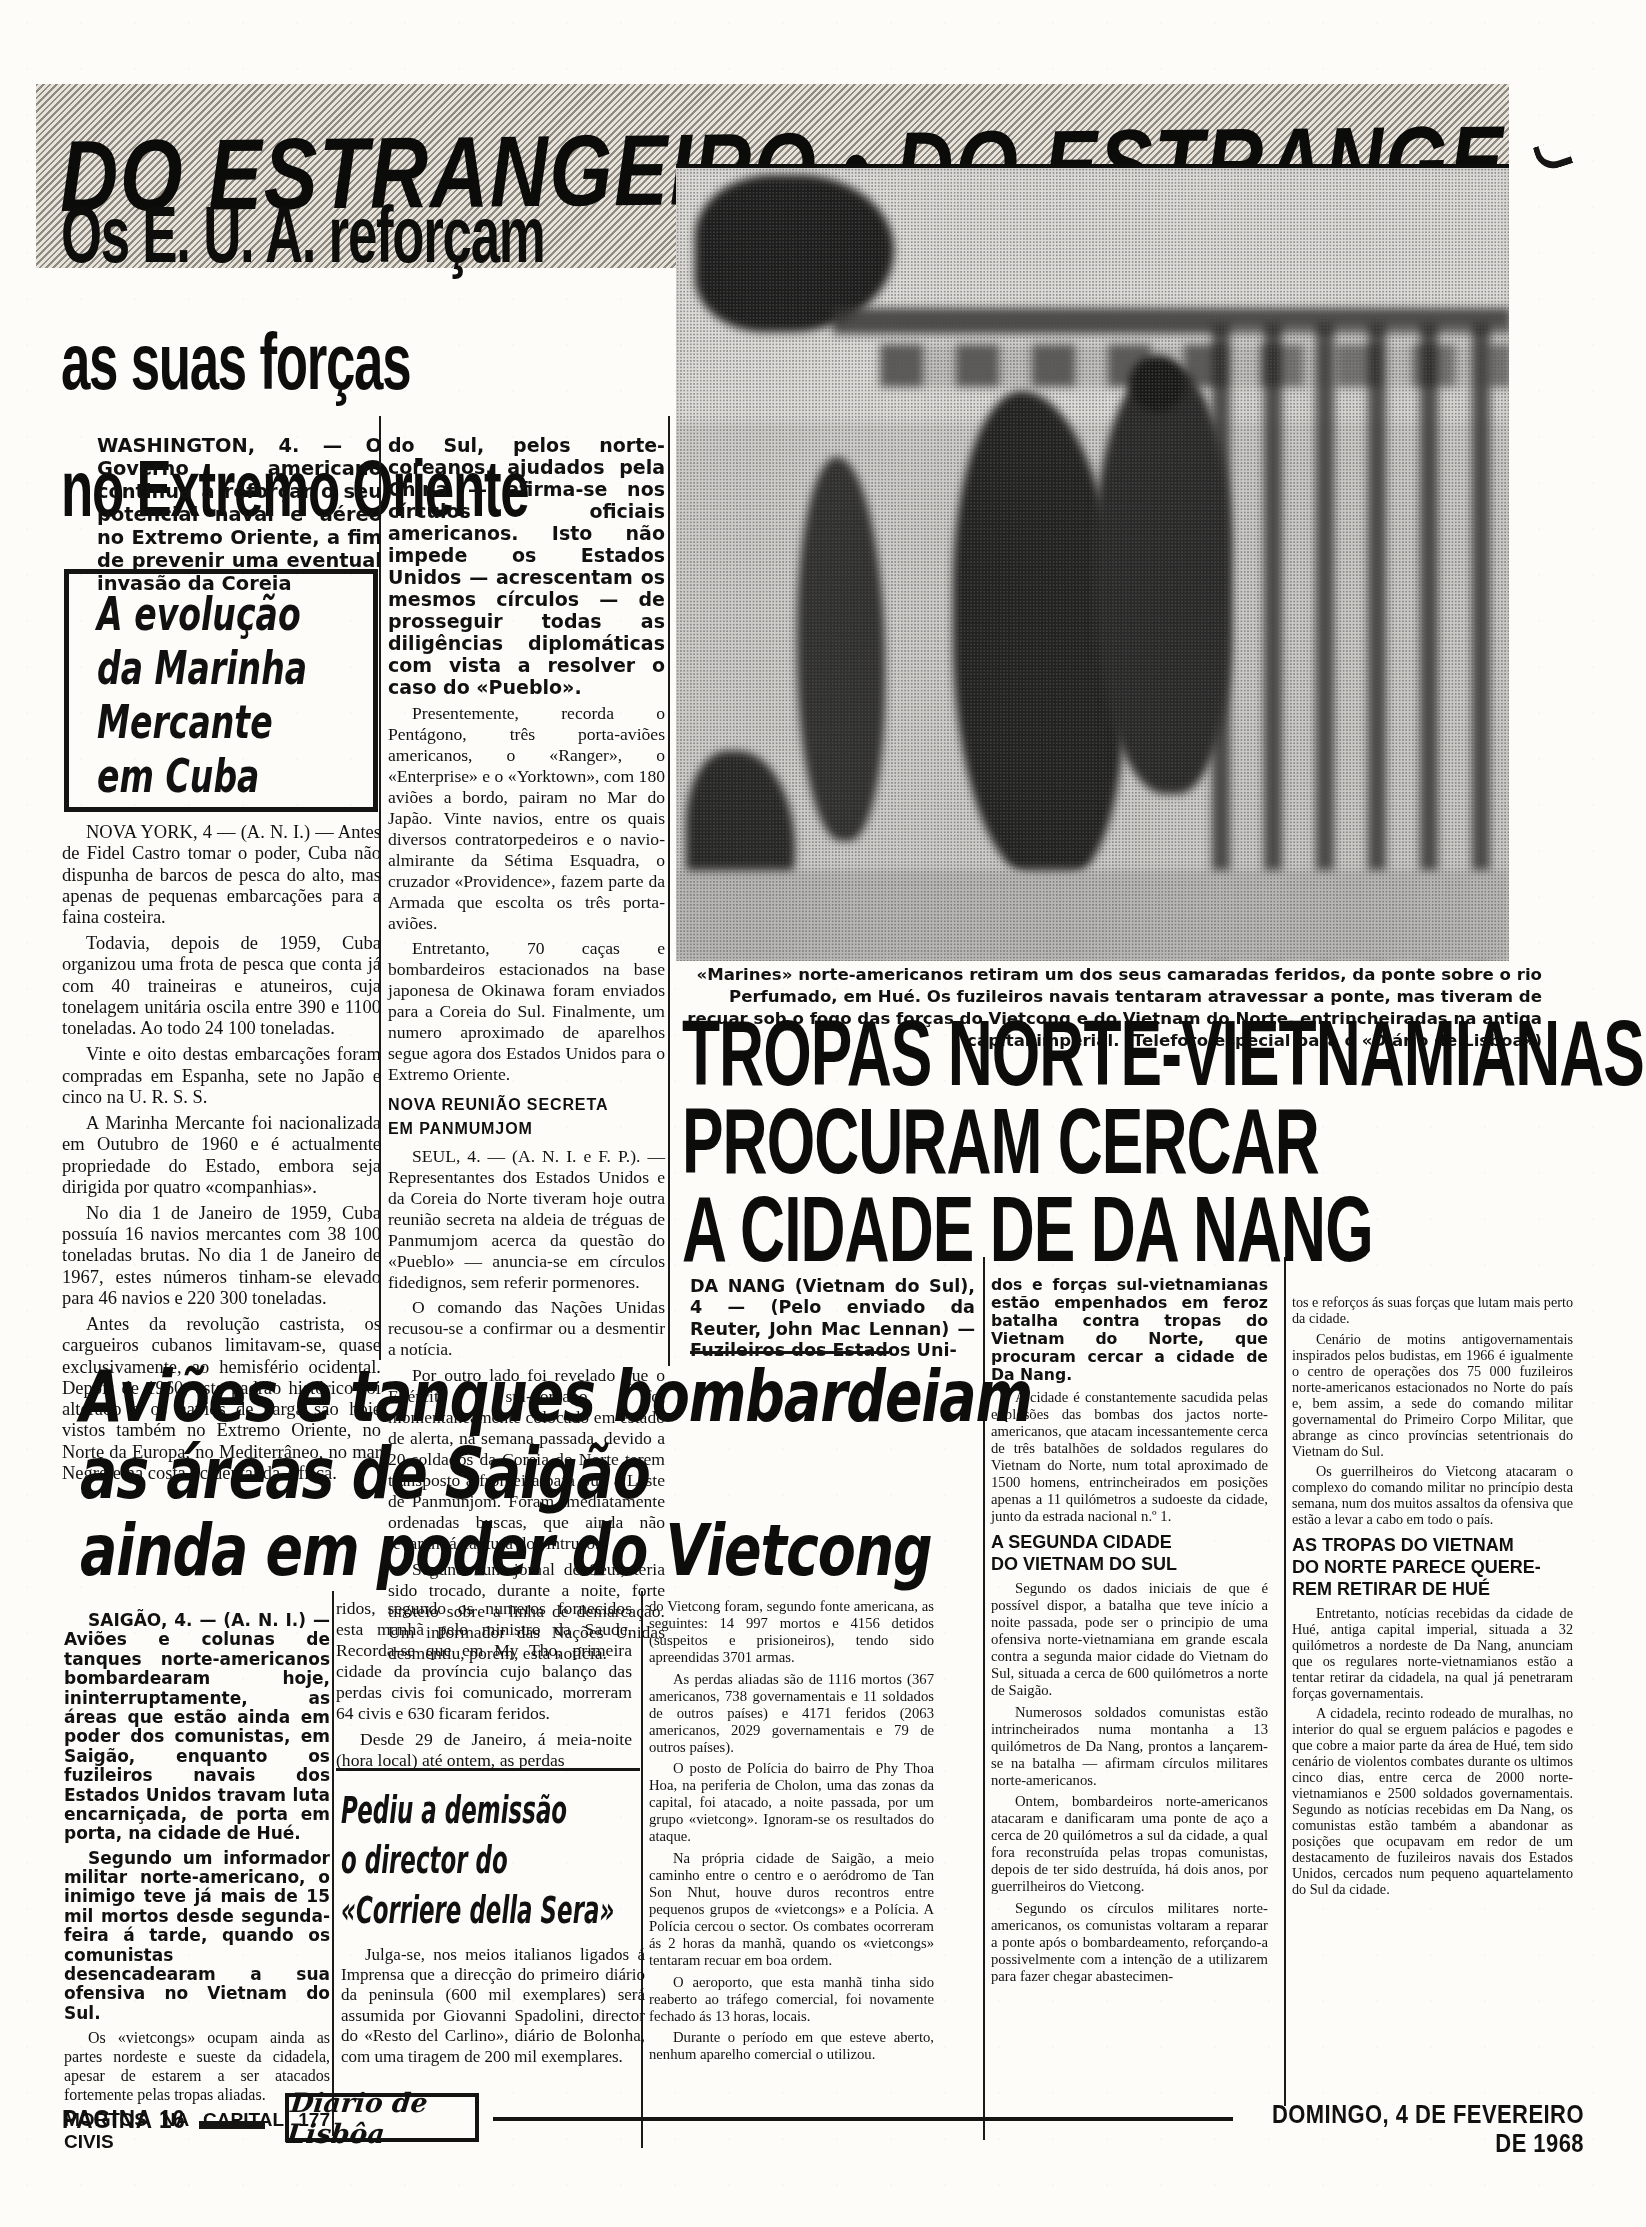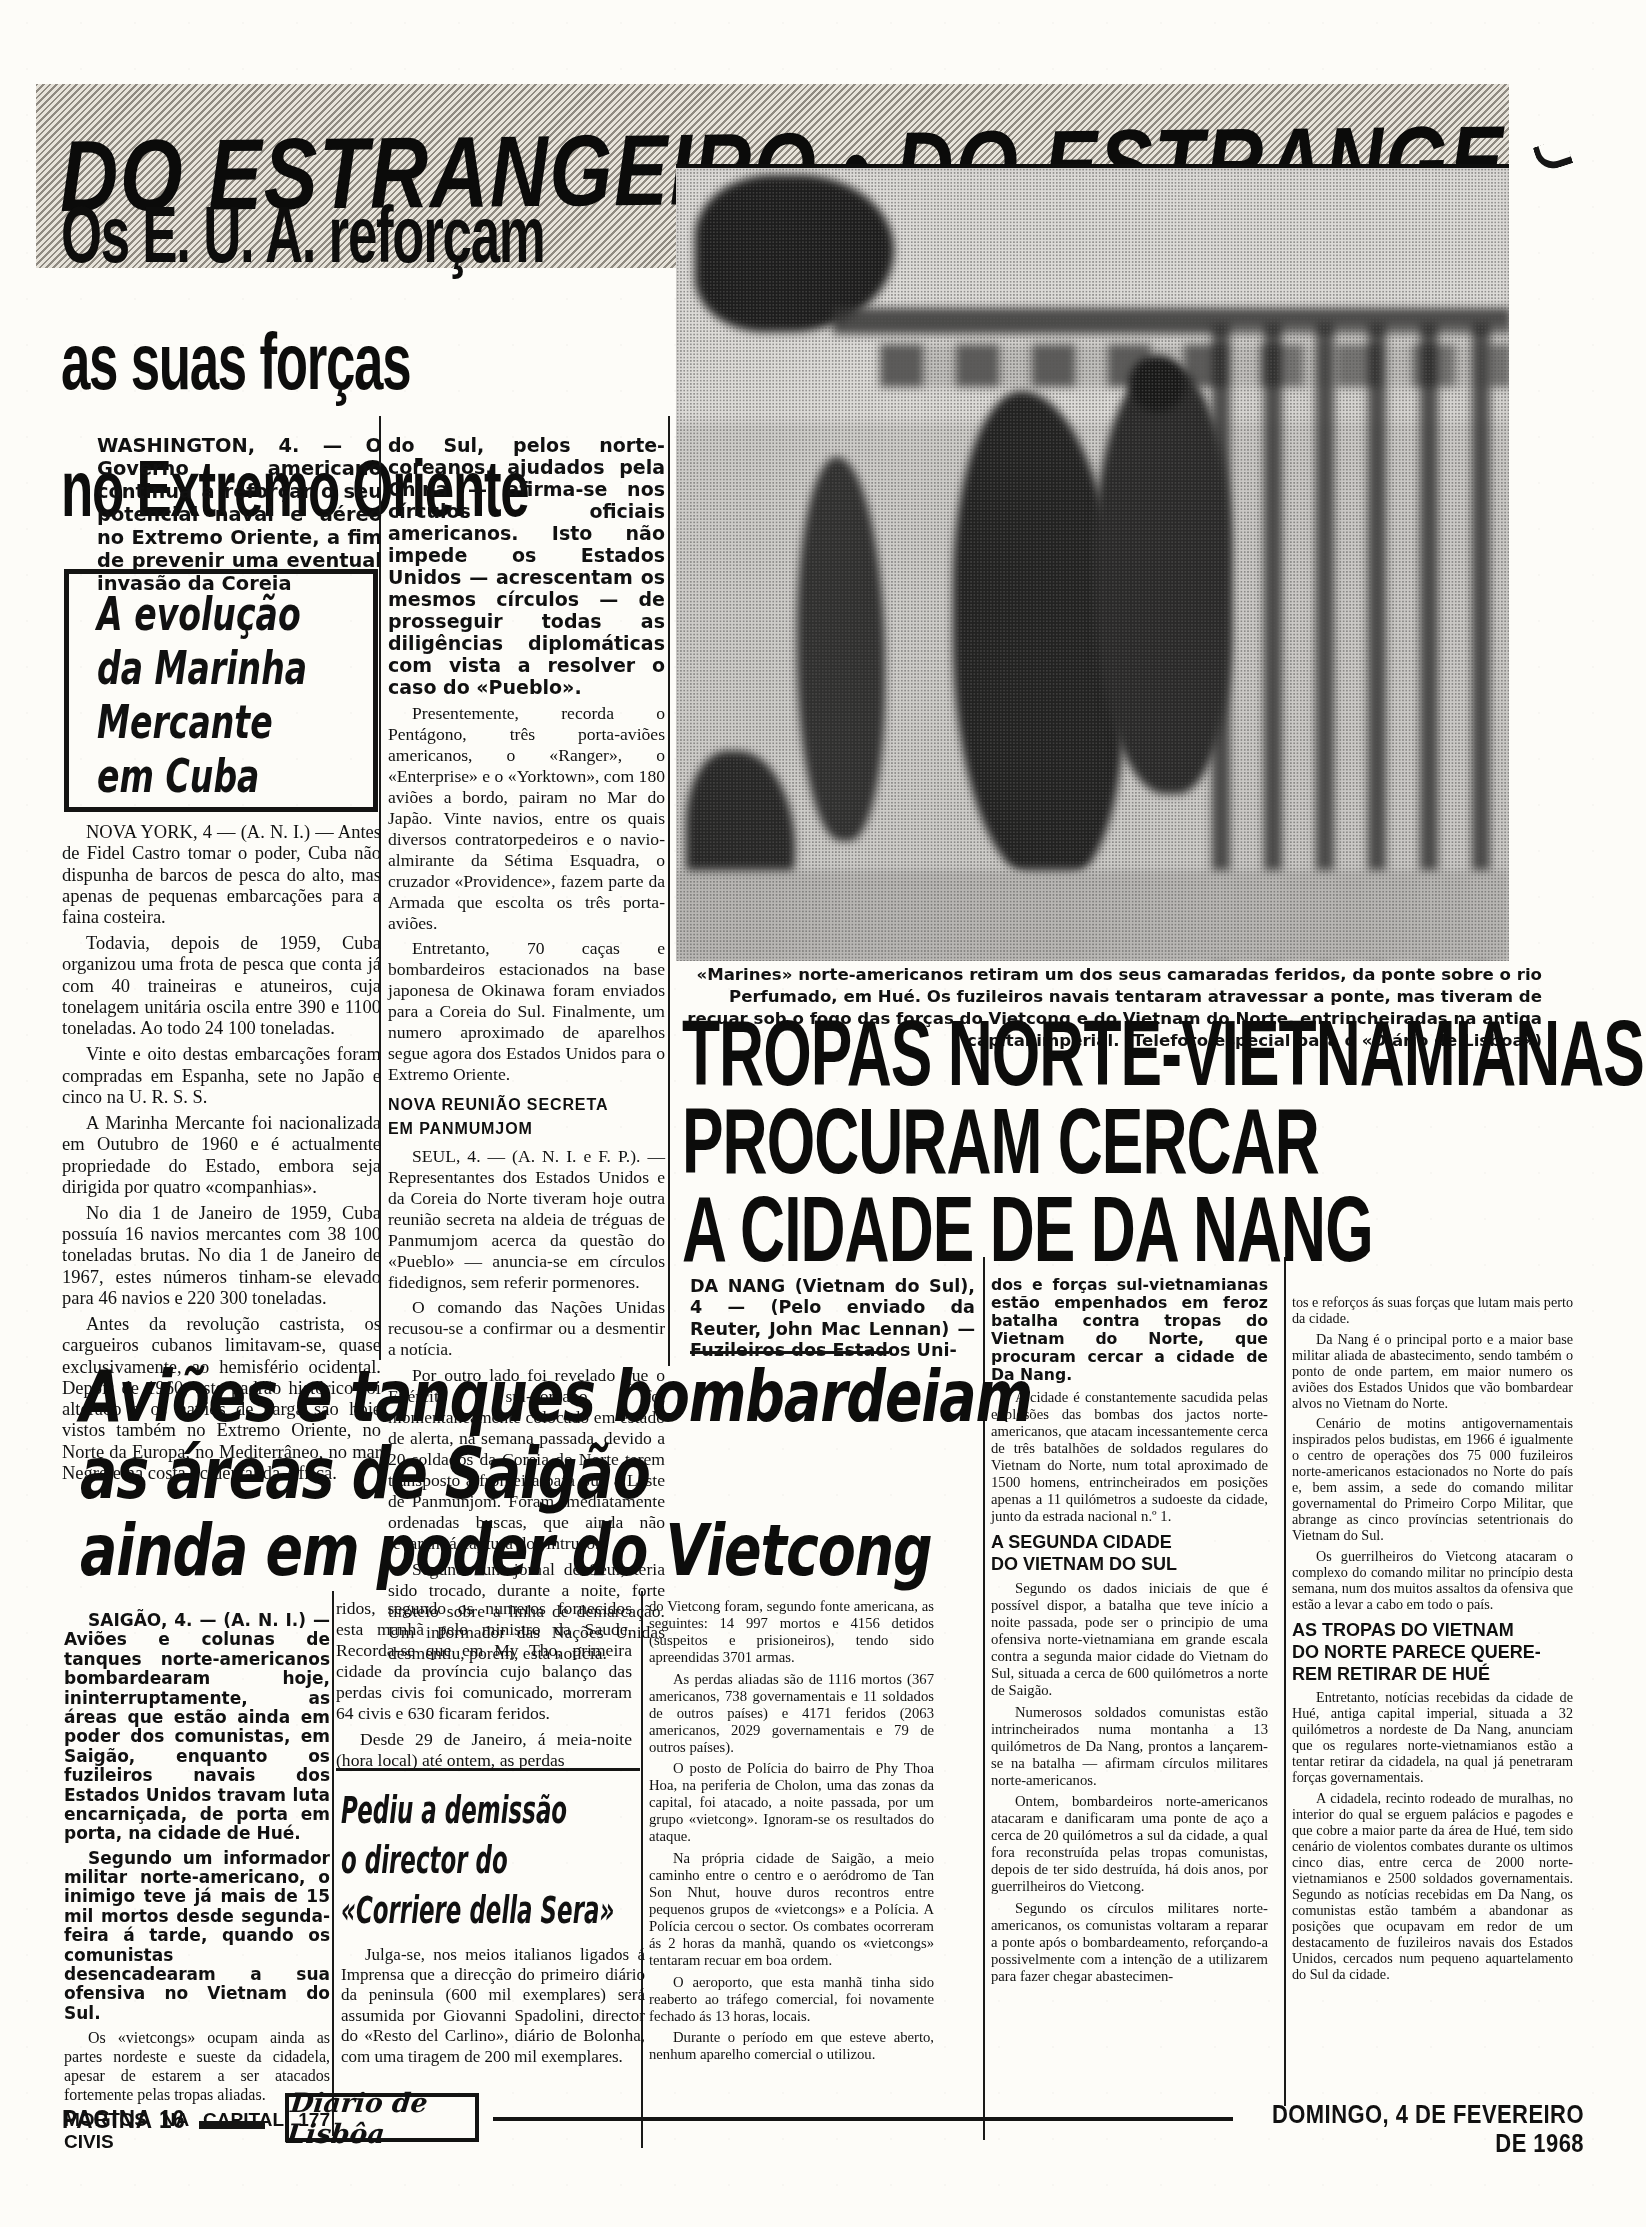--- a/index.html
+++ b/index.html
@@ -186,21 +186,20 @@
       <p>Numerosos soldados comunistas estão intrincheirados numa montanha a 13 quilómetros de Da Nang, prontos a lançarem-se na batalha — afirmam círculos militares norte-americanos.</p>
     </div>
     <div class="serif">
       <p>Ontem, bombardeiros norte-americanos atacaram e danificaram uma ponte de aço a cerca de 20 quilómetros a sul da cidade, a qual fora reconstruída pelas tropas comunistas, depois de ter sido destruída, há dois anos, por guerrilheiros do Vietcong.</p>
       <p>Segundo os círculos militares norte-americanos, os comunistas voltaram a reparar a ponte após o bombardeamento, reforçando-a possivelmente com a intenção de a utilizarem para fazer chegar abastecimen-</p>
     </div>
   </div>
 
   <div class="abs dn-c3 serif just">
     <p class="noind">tos e reforços ás suas forças que lutam mais perto da cidade.</p>
-    <p>Da Nang é o principal porto e a maior base militar aliada de abastecimento, sendo também o ponto de onde partem, em maior numero os aviões dos Estados Unidos que vão bombardear alvos no Vietnam do Norte.</p>
     <p>Cenário de motins antigovernamentais inspirados pelos budistas, em 1966 é igualmente o centro de operações dos 75 000 fuzileiros norte-americanos estacionados no Norte do país e, bem assim, a sede do comando militar governamental do Primeiro Corpo Militar, que abrange as cinco províncias setentrionais do Vietnam do Sul.</p>
     <p>Os guerrilheiros do Vietcong atacaram o complexo do comando militar no princípio desta semana, num dos muitos assaltos da ofensiva que estão a levar a cabo em todo o país.</p>
     <div class="subhead dn-sub">AS TROPAS DO VIETNAM
 DO NORTE PARECE QUERE-
 REM RETIRAR DE HUÉ</div>
     <p>Entretanto, notícias recebidas da cidade de Hué, antiga capital imperial, situada a 32 quilómetros a nordeste de Da Nang, anunciam que os regulares norte-vietnamianos estão a tentar retirar da cidadela, na qual já penetraram forças governamentais.</p>
     <p>A cidadela, recinto rodeado de muralhas, no interior do qual se erguem palácios e pagodes e que cobre a maior parte da área de Hué, tem sido cenário de violentos combates durante os ultimos cinco dias, entre cerca de 2000 norte-vietnamianos e 2500 soldados governamentais. Segundo as notícias recebidas em Da Nang, os comunistas estão também a abandonar as posições que ocupavam em redor de um destacamento de fuzileiros navais dos Estados Unidos, cercados num pequeno aquartelamento do Sul da cidade.</p>
   </div>
 
   <div class="abs hl3">

